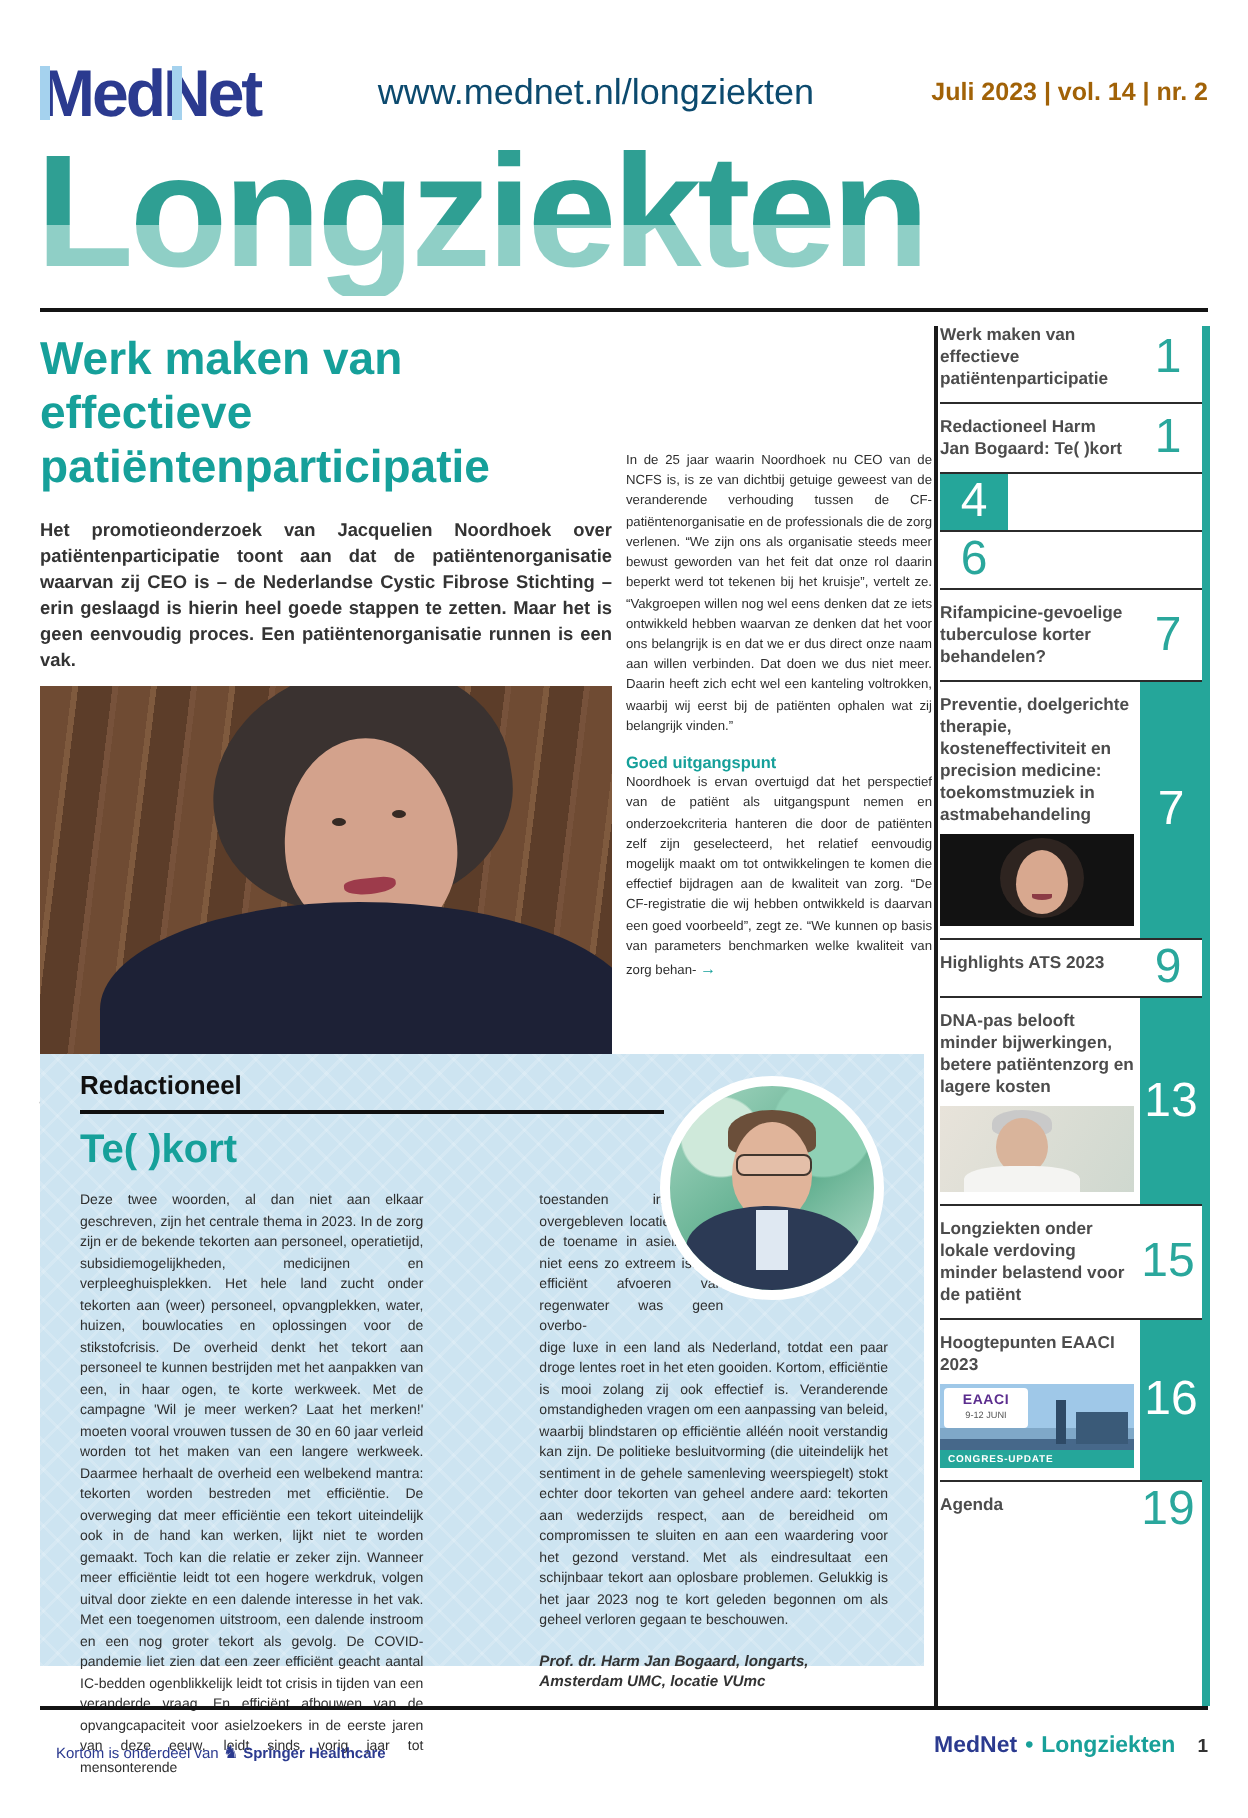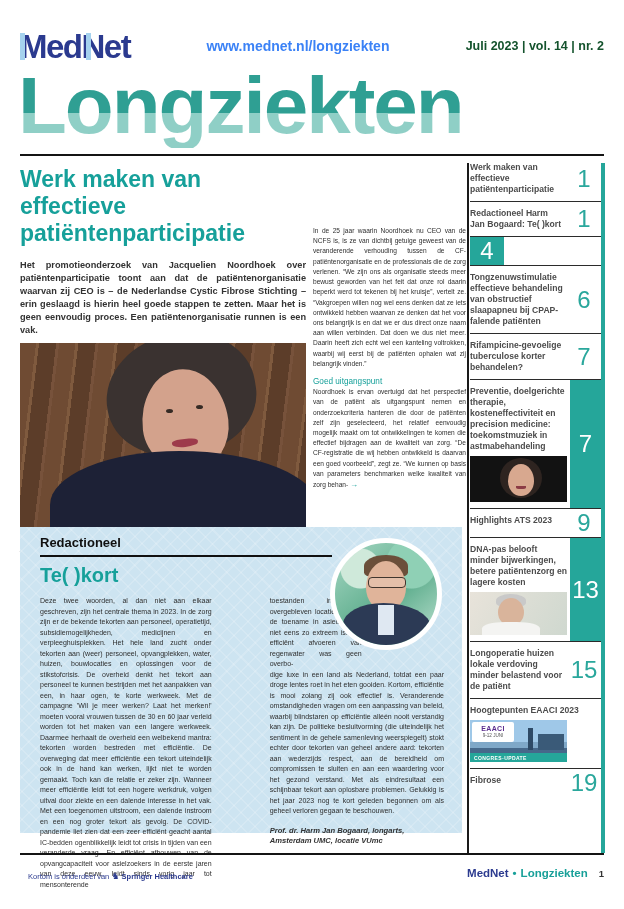--- a/index.html
+++ b/index.html
@@ -7,22 +7,22 @@
         overflow:hidden;font-family:"Liberation Sans",sans-serif;color:#2e2e2e;}
 
   
   .header{position:absolute;left:20px;right:20px;top:26px;height:40px;
           display:flex;align-items:center;justify-content:space-between;}
   .logo{position:relative;font-size:33px;font-weight:bold;letter-spacing:-1.5px;
         color:#2b3a8f;line-height:1;}
   .logo .bar{position:absolute;top:3px;width:5px;height:27px;background:#a5d2ee;}
   .logo .bar.m{left:0;}
   .logo .bar.n{left:66px;}
-  .site-url{font-size:14px;font-weight:bold;color:#3b82f6;text-decoration:none;}
-  .issue-info{font-size:12.5px;font-weight:bold;color:#14532d;}
+  .site-url{font-size:18px;font-weight:normal;color:#0c4a6e;text-decoration:none;}
+  .issue-info{font-size:12.5px;font-weight:bold;color:#a16207;}
 
   
   .masthead{position:absolute;left:18px;top:64px;z-index:1;
             font-size:80px;font-weight:bold;letter-spacing:-2px;line-height:1.05;
             background:linear-gradient(180deg,#2f9f93 0 58%,#8fcfc6 58%);
             -webkit-background-clip:text;background-clip:text;color:transparent;}
   .top-rule{position:absolute;left:20px;right:20px;top:154px;height:0;
             border-top:2px solid #141414;z-index:2;}
 
   
@@ -30,21 +30,21 @@
   .v-divider{position:absolute;left:467px;top:163px;width:1.5px;height:690px;background:#1a1a1a;}
   .teal-rail{position:absolute;left:601px;top:163px;width:4px;height:690px;background:#25a69a;}
 
   
   .article{display:flex;gap:7px;}
   .art-left{width:286px;}
   .art-right{width:153px;padding-top:60px;}
   .headline{margin:0 0 12px 0;font-size:23px;line-height:1.18;font-weight:700;color:#16a09a;}
   .intro{margin:0;font-size:9.2px;font-weight:bold;line-height:1.4;text-align:justify;color:#333;}
   .art-right p{margin:0;font-size:6.6px;line-height:1.55;text-align:justify;color:#2e2e2e;}
-  .subhead{margin:8px 0 1px 0;font-size:8.2px;font-weight:normal;color:#16a09a;}
+  .subhead{margin:8px 0 1px 0;font-size:8.2px;font-weight:bold;color:#16a09a;}
   .cont-arrow{color:#16a09a;font-weight:bold;font-size:8px;}
 
   
   .photo{position:relative;width:286px;height:186px;margin-top:6px;overflow:hidden;
          background:repeating-linear-gradient(97deg,#6f4b33 0 16px,#7f5a3e 16px 19px,#5c3d29 19px 36px,#77523b 36px 39px);}
   .photo .hair{position:absolute;left:86px;top:-10px;width:150px;height:122px;background:#3a3230;
                border-radius:52% 48% 46% 46%;transform:rotate(-9deg);}
   .photo .face{position:absolute;left:122px;top:26px;width:86px;height:102px;background:#d3a28c;
                border-radius:50% 50% 46% 54%/55% 55% 45% 45%;transform:rotate(-7deg);}
   .photo .eye{position:absolute;width:7px;height:4px;background:#352a24;border-radius:50%;}
@@ -215,23 +215,20 @@
           <div class="toc-title">Redactioneel Harm Jan Bogaard: Te( )kort</div>
         </div>
       <div class="toc-num">1</div>
     </div>
 
     <div class="toc-item block">
       <div class="toc-num">4</div>
     </div>
 
     <div class="toc-item">
-      <div class="toc-text">
-          <div class="toc-title">Tongzenuwstimulatie effectieve behandeling van obstructief slaapapneu bij CPAP-falende patiënten</div>
-        </div>
       <div class="toc-num">6</div>
     </div>
 
     <div class="toc-item">
       <div class="toc-text">
           <div class="toc-title">Rifampicine-gevoelige tuberculose korter behandelen?</div>
         </div>
       <div class="toc-num">7</div>
     </div>
 
@@ -262,43 +259,44 @@
           <div class="d-hair"></div>
           <div class="d-face"></div>
           <div class="d-coat"></div>
         </div>
       </div>
       <div class="toc-num">13</div>
     </div>
 
     <div class="toc-item">
       <div class="toc-text">
-          <div class="toc-title">Longoperatie huizen lokale verdoving minder belastend voor de patiënt</div>
+          <div class="toc-title">Longziekten onder lokale verdoving minder belastend voor de patiënt</div>
         </div>
       <div class="toc-num">15</div>
     </div>
 
     <div class="toc-item block">
       <div class="toc-text">
         <div class="toc-title">Hoogtepunten EAACI 2023</div>
         <div class="toc-img img-eaaci">
           <div class="bldg1"></div>
           <div class="bldg2"></div>
           <div class="chip">
             <span class="eaaci-logo">EAACI</span>
             <span class="eaaci-dates">9-12 JUNI</span>
           </div>
           <div class="banner">CONGRES-UPDATE</div>
         </div>
       </div>
+      <div class="toc-num">16</div>
     </div>
 
     <div class="toc-item last">
       <div class="toc-text">
-          <div class="toc-title">Fibrose</div>
+          <div class="toc-title">Agenda</div>
         </div>
       <div class="toc-num">19</div>
     </div>
 
   </div>
 
   <div class="footer-rule"></div>
   <div class="footer-left">
     <span>Kortom is onderdeel van</span>
     <span class="knight">♞</span>

